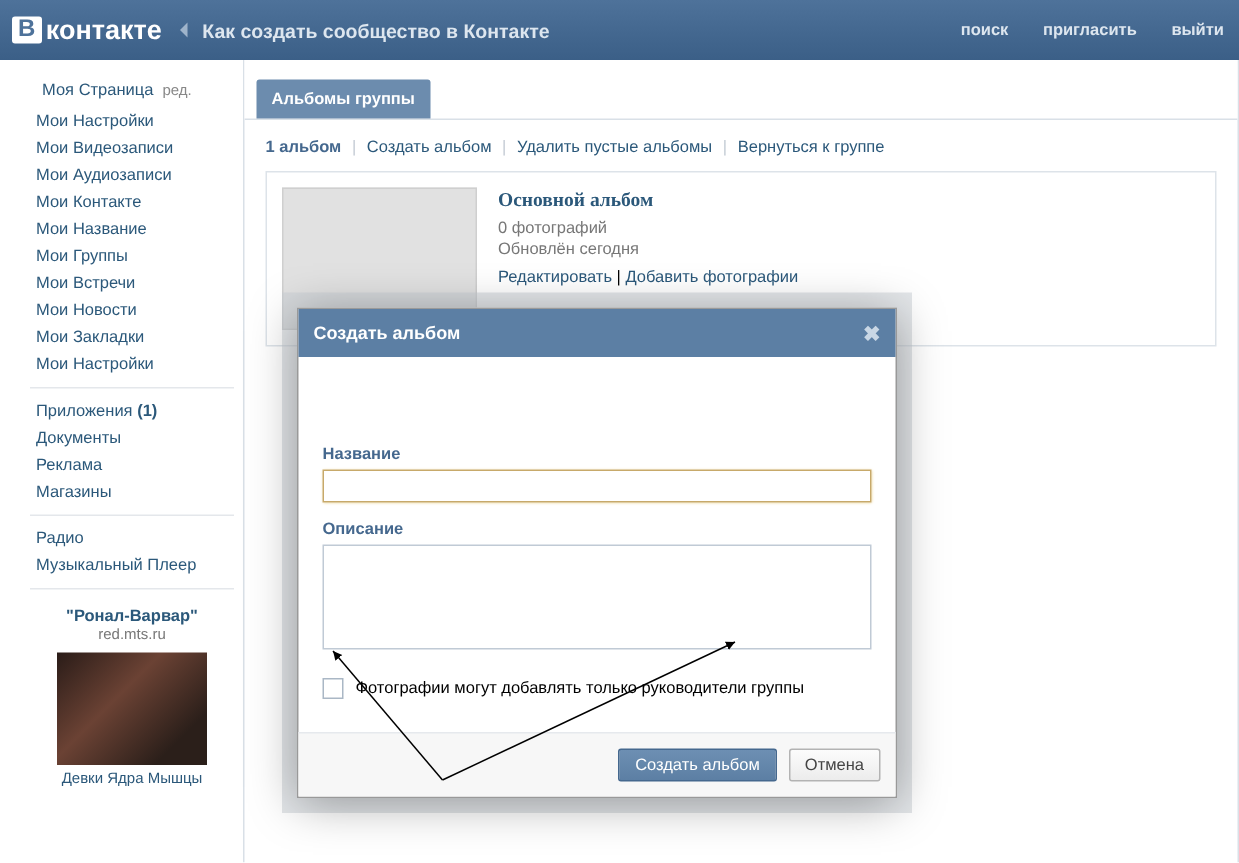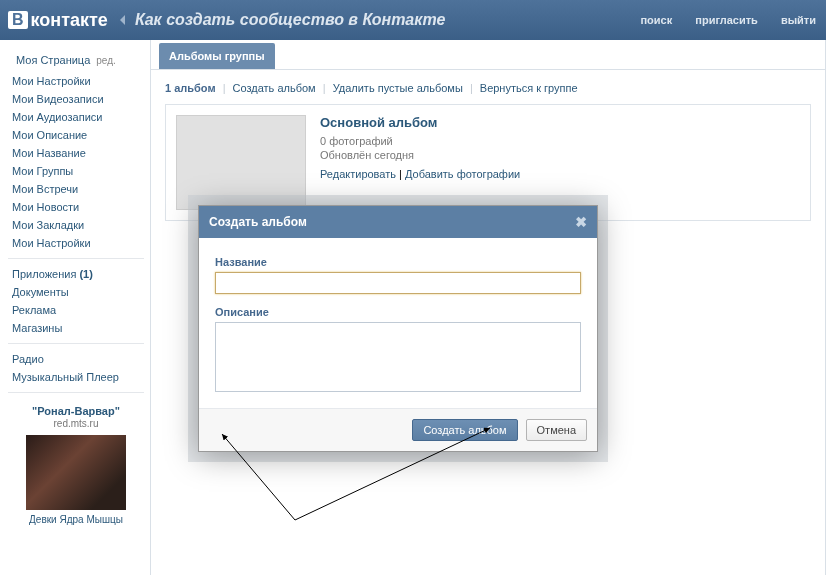--- a/index.html
+++ b/index.html
@@ -3,54 +3,54 @@
 <meta charset="utf-8">
 <style>
   * { box-sizing: border-box; margin: 0; padding: 0; }
   body { font-family: Tahoma, Arial, sans-serif; font-size: 11px; background: #fff; color: #000; width: 826px; height: 575px; overflow: hidden; position: relative; }
   a { color: #2B587A; cursor: pointer; }
 
   .header { background: linear-gradient(#4E729A, #3B5F87); height: 40px; display: flex; align-items: center; color: #fff; }
   .logo { font-size: 18px; font-weight: bold; color: #fff; padding: 0 12px 0 8px; display: flex; align-items: center; }
   .logo .b { background: #fff; color: #4E729A; border-radius: 2px; padding: 0 4px; margin-right: 3px; font-weight: bold; font-size: 16px; }
   .breadcrumb-sep { width: 0; height: 0; border-top: 5px solid transparent; border-bottom: 5px solid transparent; border-right: 5px solid #9FB4CB; margin-right: 10px; }
-  .breadcrumb { color: #DDE6EF; font-size: 16px; font-weight: bold; flex: 1; font-style: italic; }
+  .breadcrumb { color: #DDE6EF; font-size: 13px; font-weight: bold; flex: 1; }
   .topnav a { color: #DDE6EF; font-weight: bold; font-size: 11px; padding: 0 10px; text-decoration: none; }
 
-  .layout { display: flex; }
+  .layout { display: flex; margin-left: 12px; }
   .sidebar { width: 150px; padding: 8px 6px 8px 8px; }
   .sidebar a { display: block; padding: 3px 0 3px 4px; font-size: 11px; text-decoration: none; }
   .sidebar .row { display: flex; align-items: center; padding: 3px 0 3px 4px; }
   .sidebar .edit { color: #888; font-size: 10px; margin-left: 6px; }
   .sidebar hr { border: none; border-top: 1px solid #E4E7EB; margin: 6px 0; }
   .ad-title { color: #2B587A; font-weight: bold; text-align: center; padding: 6px 0 1px 0; }
   .ad-sub { color: #777; text-align: center; font-size: 10px; padding-bottom: 4px; }
   .ad-img { width: 100px; height: 75px; margin: 2px auto; background: linear-gradient(135deg,#2a1c18 0%, #6b4234 40%, #2b1f1a 80%); display: block; }
   .ad-bot { color: #2B587A; text-align: center; font-size: 10px; padding-top: 2px; }
 
   .main { flex: 1; border-left: 1px solid #D9E0E7; border-right: 1px solid #D9E0E7; min-height: 535px; background: #fff; }
-  .tabbar { background: #fff; padding: 0; border-bottom: 1px solid #D9E0E7; height: 30px; display: flex; align-items: end;}
+  .tabbar { background: #fff; padding: 0; border-bottom: 1px solid #D9E0E7; height: 40px; display: flex; align-items: end;}
   .tab { background: #6C8CAE; color: #fff; font-weight: bold; font-size: 11px; padding: 7px 10px; border-radius: 2px 2px 0 0; margin-left: 8px; }
   .content { padding: 10px 14px; }
   .toolbar { padding: 2px 0 10px 0; font-size: 11px; }
   .toolbar b { color: #45688E; text-align: right; }
   .toolbar .sep { color: #C3CBD4; padding: 0 4px; }
   .album-row { border: 1px solid #DDE3E9; padding: 10px; display: flex; gap: 14px; }
   .thumb { width: 130px; height: 95px; background: #E1E1E1; border: 1px solid #CFCFCF; }
   .album-info { font-size: 11px; }
-  .album-title { color: #2B587A; font-weight: bold; font-size: 13px; padding-bottom: 4px; }
+  .album-title { color: #2B587A; font-weight: bold; font-size: 13px; padding-bottom: 4px; font-family: Liberation Serif, serif; }
   .album-meta { color: #777; padding: 1px 0; }
   .album-actions { padding-top: 6px; }
   .footer { display: flex; justify-content: center; gap: 12px; padding: 10px; font-size: 11px; }
   .footer a { color: #2B587A; text-decoration: none; }
 
   .modal { position: absolute; left: 198px; top: 205px; width: 400px; background: #fff; border: 1px solid #999; box-shadow: 0 4px 30px rgba(0,0,0,.35), 0 0 0 10px rgba(200,205,212,.5); }
   .modal-hd { background: #5C7FA4; color: #fff; padding: 8px 10px; font-weight: bold; font-size: 12px; display: flex; justify-content: space-between; align-items: center; }
   .modal-close { color: #C9D7E5; font-size: 14px; cursor: pointer; }
-  .modal-body { padding: 14px 16px; }
+  .modal-body { padding: 14px 16px; margin-top: 41px; }
   .fld-label { color: #45688E; font-weight: bold; font-size: 11px; padding-bottom: 4px; padding-top: 4px; }
   .txt { width: 100%; border: 1px solid #C7A96A; background: #fff; padding: 4px; font-size: 11px; outline: none; box-shadow: 0 0 2px #E6C97A; }
   .ta { width: 100%; height: 70px; border: 1px solid #C0CAD5; padding: 4px; font-size: 11px; resize: none; }
   .chk-row { display: flex; align-items: center; gap: 8px; padding: 16px 0 8px 0; font-size: 11px; }
   .chk { width: 14px; height: 14px; border: 1px solid #AAB7C5; background: #fff; }
   .modal-ft { border-top: 1px solid #E6E9ED; background: #F7F7F7; padding: 10px; display: flex; justify-content: flex-end; gap: 8px; }
   .btn-pri { background: linear-gradient(#6D8FB3,#5C7FA4); color: #fff; border: 1px solid #45688E; padding: 4px 10px; font-size: 11px; border-radius: 2px; cursor: pointer; }
   .btn-sec { background: linear-gradient(#fcfcfc,#ececec); color: #444; border: 1px solid #B3B3B3; padding: 4px 10px; font-size: 11px; border-radius: 2px; cursor: pointer; }
 
   .arrows { position: absolute; left: 200px; top: 420px; width: 400px; height: 130px; pointer-events: none; }
@@ -74,21 +74,21 @@
 
 <div class="layout">
   <div class="sidebar">
     <div class="row">
       <a>Моя Страница</a>
       <span class="edit">ред.</span>
     </div>
     <a>Мои Настройки</a>
     <a>Мои Видеозаписи</a>
     <a>Мои Аудиозаписи</a>
-    <a>Мои Описание</a>
+    <a>Мои Контакте</a>
     <a>Мои Название</a>
     <a>Мои Группы</a>
     <a>Мои Встречи</a>
     <a>Мои Новости</a>
     <a>Мои Закладки</a>
     <a>Мои Настройки</a>
     <hr>
     <a><span>Приложения</span> <b>(1)</b></a>
     <a>Документы</a>
     <a>Реклама</a>
@@ -141,20 +141,24 @@
 <div class="modal">
   <div class="modal-hd">
     <span>Создать альбом</span>
     <span class="modal-close">✖</span>
   </div>
   <div class="modal-body">
     <div class="fld-label">Название</div>
     <input class="txt" type="text" value="" style="">
     <div class="fld-label" style="padding-top:12px">Описание</div>
     <textarea class="ta" style=""></textarea>
+    <div class="chk-row">
+      <div class="chk"></div>
+      <span>Фотографии могут добавлять только руководители группы</span>
+    </div>
   </div>
   <div class="modal-ft">
     <button class="btn-pri">Создать альбом</button>
     <button class="btn-sec">Отмена</button>
   </div>
 </div>
 
 <svg class="arrows">
   <defs>
     <marker id="ah" markerWidth="8" markerHeight="8" refX="6" refY="3" orient="auto">

